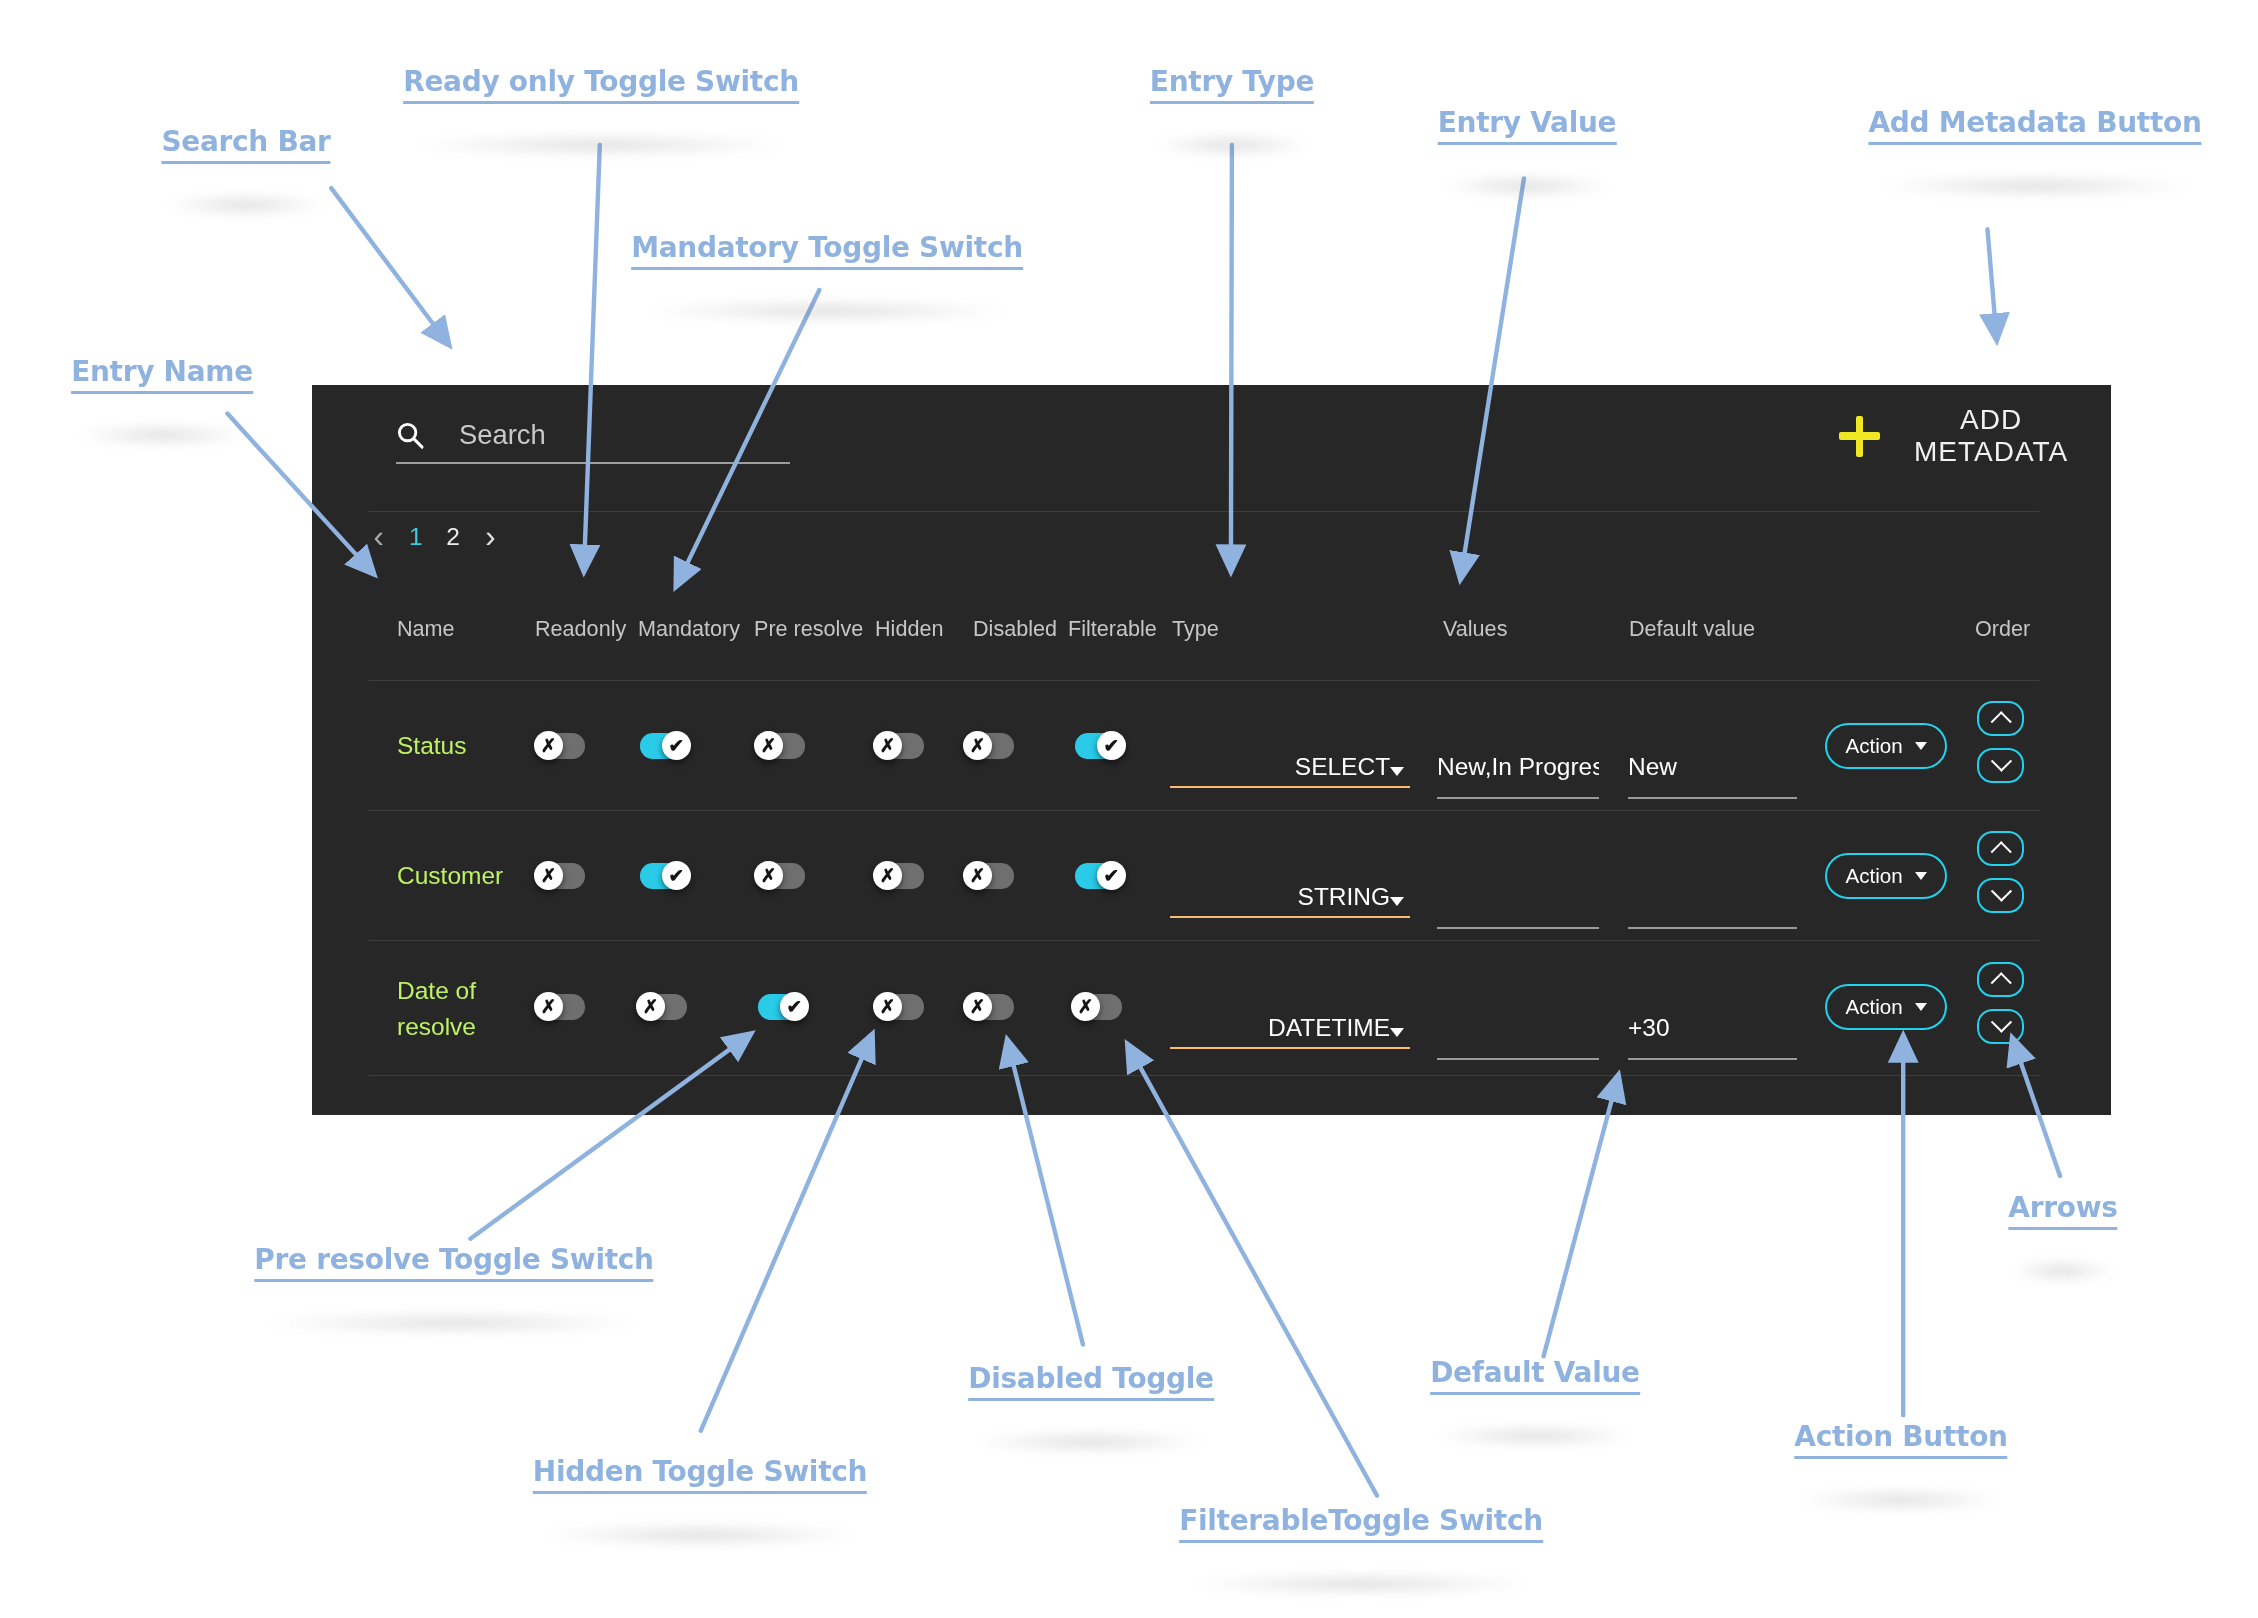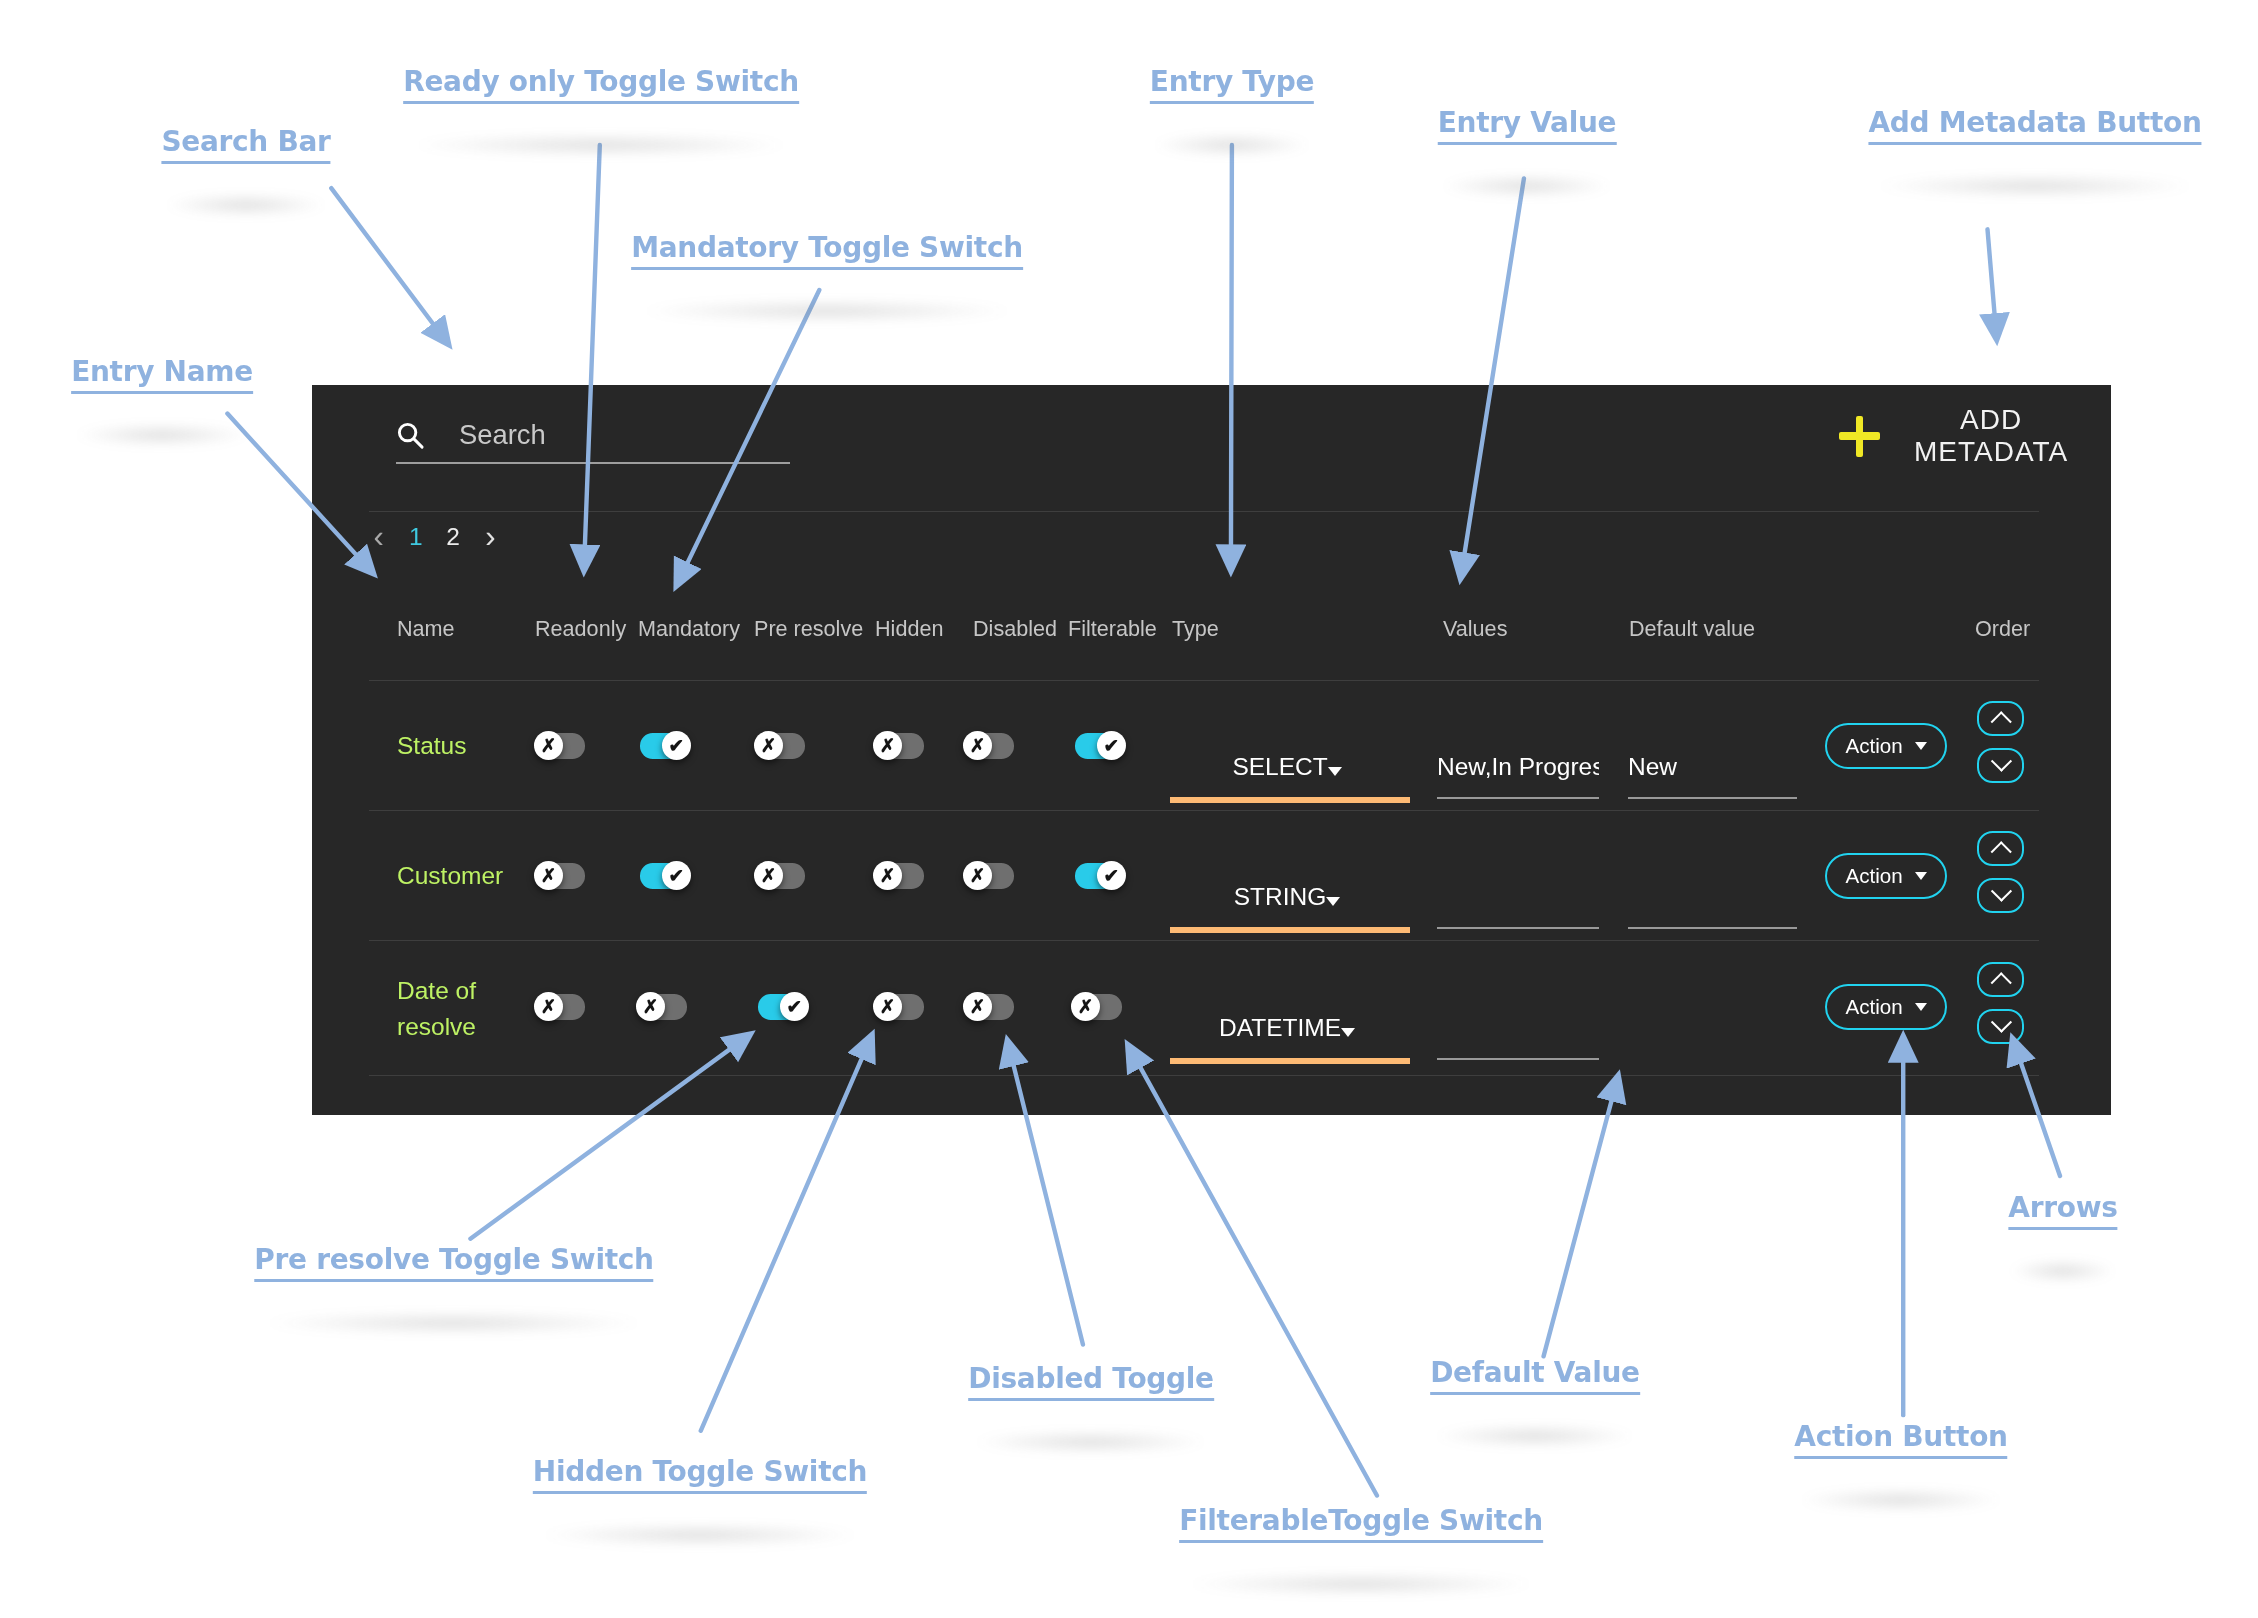--- a/index.html
+++ b/index.html
@@ -57,22 +57,22 @@
   .toggle.off{background:#6f6f6f;}
   .toggle.on{background:#29CBE9;}
   .knob{position:absolute;top:-2px;width:29px;height:29px;border-radius:50%;background:#fff;
         color:#141414;font-size:18.6px;font-weight:bold;display:flex;align-items:center;
         justify-content:center;box-shadow:0 2.9px 5.9px rgba(0,0,0,0.5);}
   .toggle.off .knob{left:-3.9px;}
   .toggle.on .knob{right:-3.9px;}
   .c1{left:169px}.c2{left:271px}.c3{left:389px}.c4{left:508px}.c5{left:598px}.c6{left:706px}
 
   .select-field{position:absolute;left:801px;top:0;width:240px;height:100px;
-        border-bottom:6px solid #fdba74;display:flex;align-items:flex-end;
-        justify-content:center;padding-bottom:16px;font-size:24.5px;color:#fff;cursor:pointer;}
+        border-bottom:2px solid #fdba74;display:flex;align-items:flex-end;
+        justify-content:flex-end;padding-bottom:5px;font-size:24.5px;color:#fff;cursor:pointer;}
   .dd-arrow{width:0;height:0;border-left:7.8px solid transparent;border-right:7.8px solid transparent;
         border-top:9.8px solid #fff;margin-bottom:4.9px;margin-right:5.9px;}
   .dd-arrow.small{border-left-width:6.9px;border-right-width:6.9px;border-top-width:8.8px;margin:0;}
 
   .uline{position:absolute;top:0;height:100px;border-bottom:2px solid #999;display:flex;
         align-items:flex-end;padding-bottom:15.7px;font-size:24.5px;color:#fff;white-space:nowrap;overflow:hidden;}
   .values-f{left:1068px;width:162px;}
   .default-f{left:1259px;width:169px;}
 
   .action-btn{position:absolute;left:1456px;top:42px;width:122px;height:46px;border-radius:24.5px;
@@ -272,20 +272,23 @@
     <div class="toggle c6 off">
         <span class="knob">✗</span>
       </div>
     <div class="select-field">
       <span>DATETIME</span>
       <span class="dd-arrow"></span>
     </div>
     <div class="uline values-f">
         <span></span>
       </div>
+    <div class="uline default-f">
+        <span>+30</span>
+      </div>
     <button class="action-btn">
       <span>Action</span>
       <span class="dd-arrow small"></span>
     </button>
     <button class="order-btn up">
         <span class="chev up"></span>
       </button>
     <button class="order-btn down">
         <span class="chev down"></span>
       </button>

